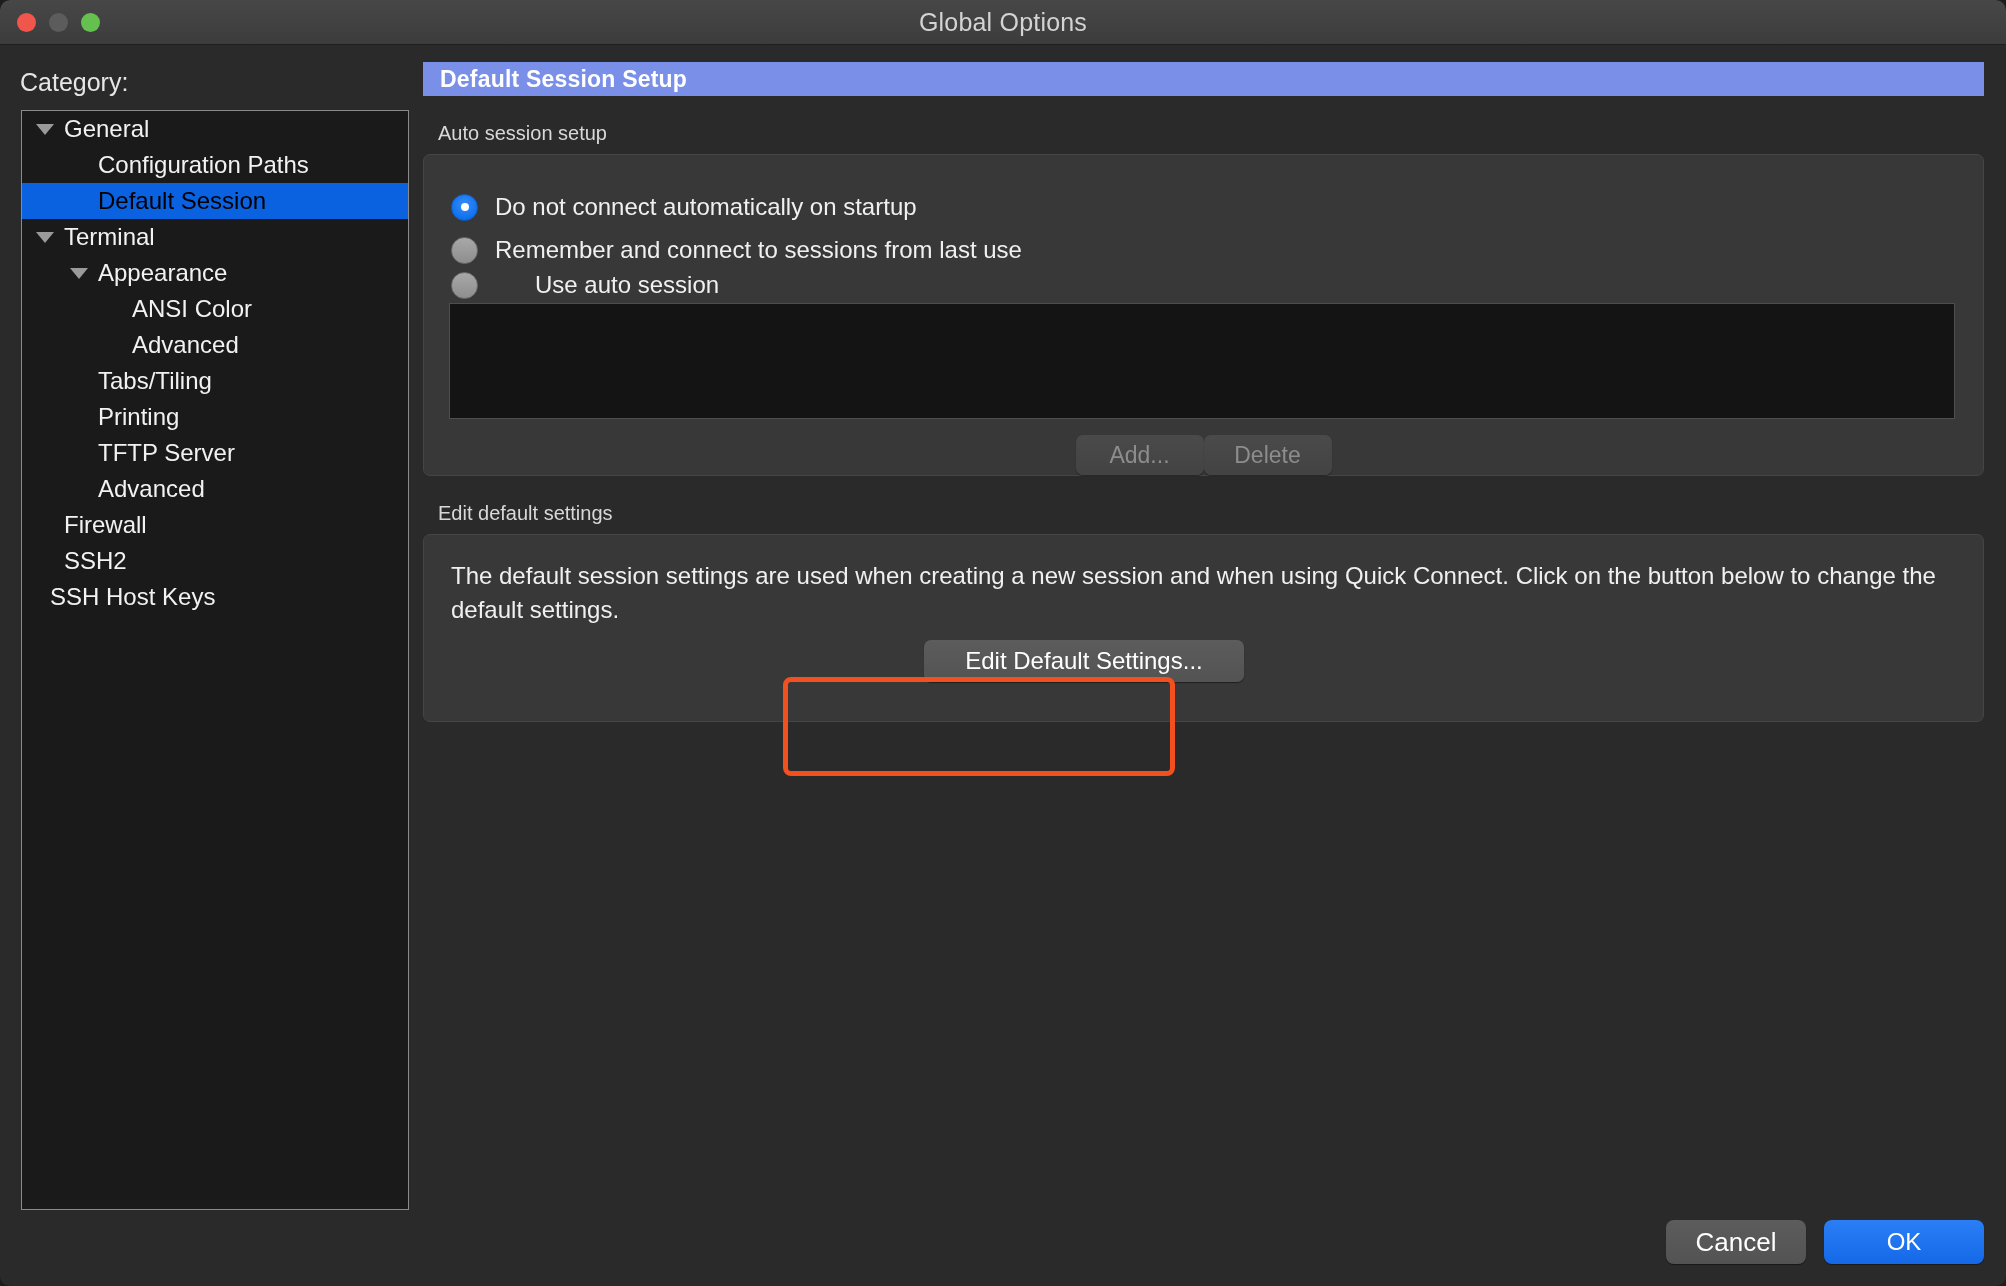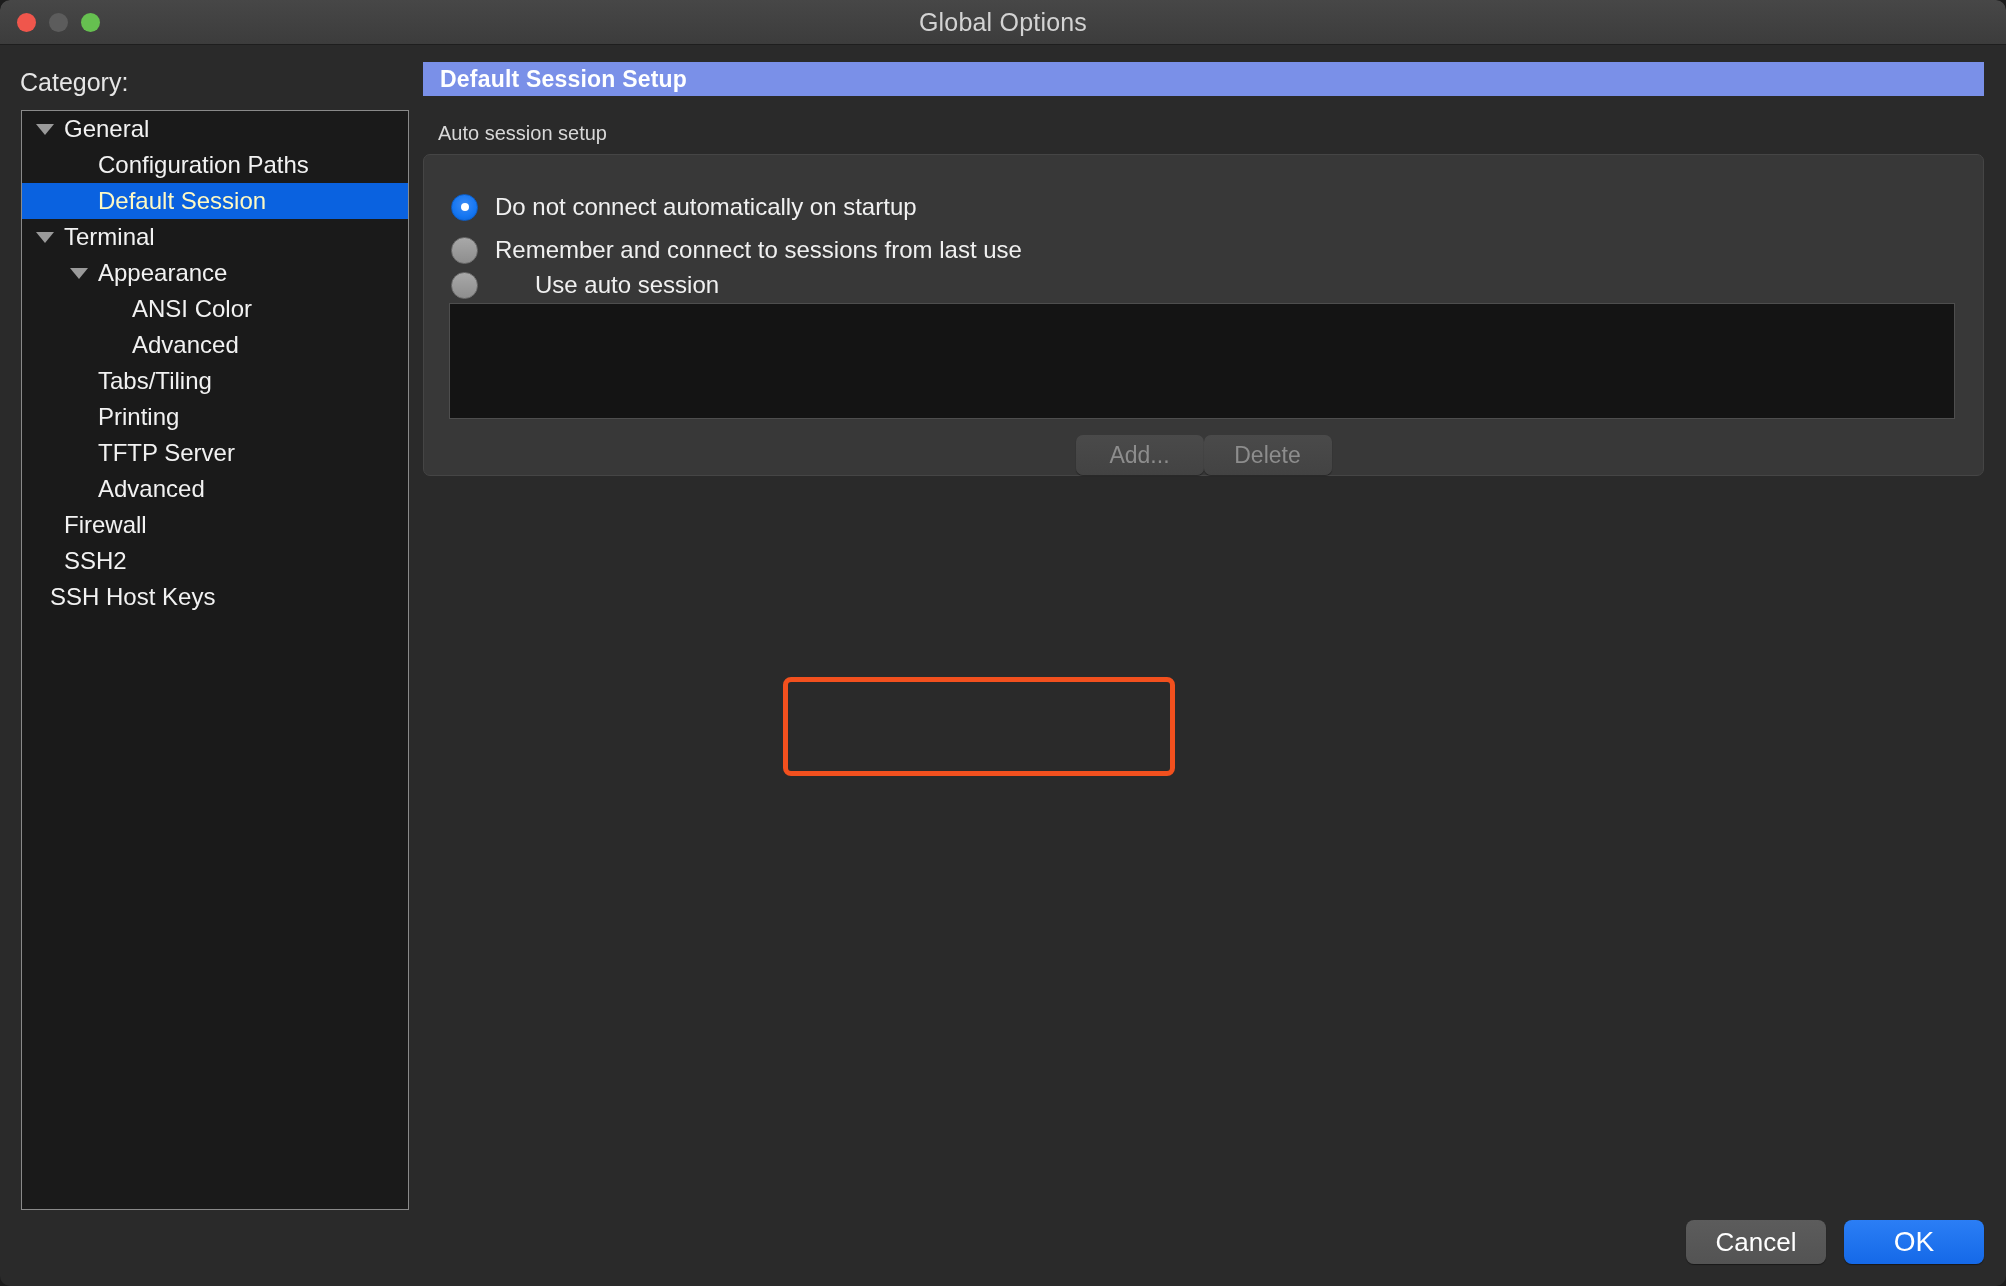--- a/index.html
+++ b/index.html
@@ -80,21 +80,21 @@
     position: relative;
     height: 36px;
     display: flex;
     align-items: center;
     color: #f2f2f2;
     font-size: 24px;
     white-space: nowrap;
   }
   .tree-row.selected {
     background: #0a62e0;
-    color: #fef9c3;
+    color: #000000;
   }
   .tw {
     display: inline-block;
     width: 0; height: 0;
     border-left: 9px solid transparent;
     border-right: 9px solid transparent;
     border-top: 11px solid #9a9a9a;
     margin-right: 10px;
     flex: 0 0 auto;
   }
@@ -255,24 +255,24 @@
     padding-left: 48px;
   }
   .btn.cancel {
     width: 140px;
     height: 44px;
     line-height: 44px;
     font-size: 26px;
     border-radius: 8px;
   }
   .btn.ok {
-    width: 140px;
+    width: 160px;
     height: 44px;
     line-height: 44px;
-    font-size: 28px;
+    font-size: 24px;
     border-radius: 8px;
     background: linear-gradient(180deg, #2b7ef5 0%, #1569e8 100%);
     color: #ffffff;
   }
 </style>
 </head>
 <body>
 
 <div id="app">
 
@@ -371,20 +371,27 @@
         <div class="listbox"></div>
 
         <div class="btn-row">
           <div class="btn add disabled">Add...</div>
           <div class="btn delete disabled">Delete</div>
         </div>
 
       </div>
     </div>
 
+    <div class="group">
+      <div class="group-title">Edit default settings</div>
+      <div class="group-box" id="box-edit">
+        <div class="edit-text">The default session settings are used when creating a new session and when using Quick Connect.  Click on the button below to change the default settings.</div>
+        <div class="btn edit-default">Edit Default Settings...</div>
+      </div>
+    </div>
 
   </div>
 
   <div class="annotation"></div>
 
   <div class="footer">
     <div class="btn cancel">Cancel</div>
     <div class="btn ok">OK</div>
   </div>
 

